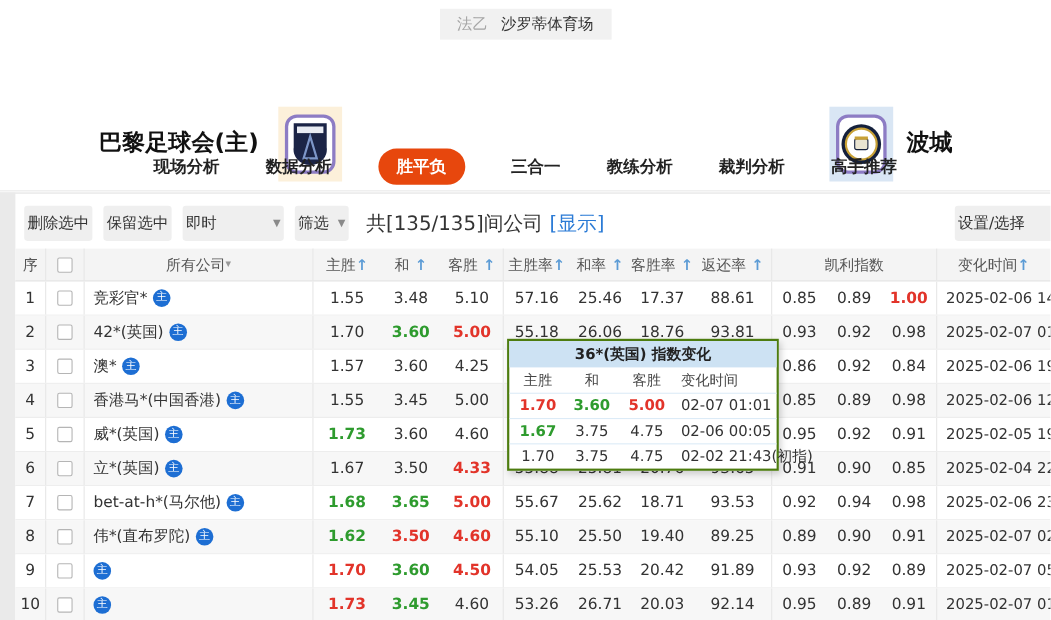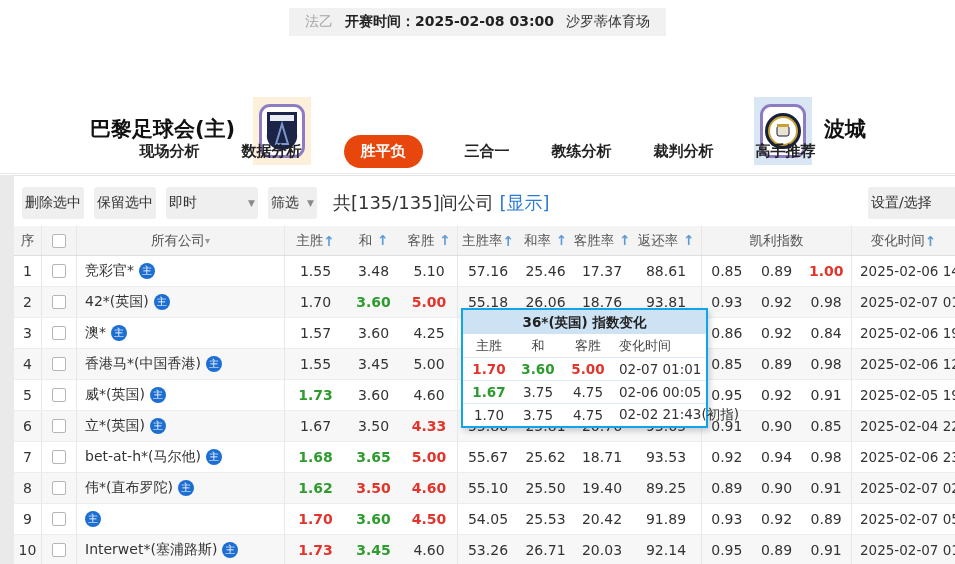--- a/index.html
+++ b/index.html
@@ -60,36 +60,35 @@
   .cell.company { justify-content:flex-start; padding-left:8px; gap:5px; white-space:nowrap; overflow:hidden; }
   .cell.time { justify-content:flex-start; padding-left:8px; font-size:13.5px; white-space:nowrap; }
   .kelly-group { display:grid; grid-template-columns:1fr 1fr 1fr; width:100%; }
   .checkbox { display:inline-block; width:14px; height:14px; border:1px solid #b5b5b5; border-radius:2px; background:#fff; cursor:pointer; }
   .badge { display:inline-block; min-width:16px; height:16px; border-radius:50%; background:#1d6ed3; color:#fff;
     font-size:10px; line-height:16px; text-align:center; flex:none; }
   .c-g { color:#2e9b2e; font-weight:bold; }
   .c-r { color:#e2342a; font-weight:bold; }
 
   
-  .tooltip { position:absolute; left:461px; top:308px; width:247px; background:#fff; border:2px solid #0ea5e9;
+  .tooltip { position:absolute; left:461px; top:308px; width:247px; background:#fff; border:2px solid #4d7c0f;
     box-shadow:2px 3px 6px rgba(0,0,0,.18); z-index:5; }
   .tt-title { background:#cde2f3; height:24px; line-height:24px; text-align:center; font-size:13.5px; font-weight:bold; color:#222; }
   .tt-grid { display:grid; grid-template-columns:52px 46px 54px 1fr; align-items:center; height:23px; font-size:13px; }
   .tt-head { color:#444; }
   .tt-row { border-top:1px solid #dcebf7; font-size:13.5px; color:#333; }
   .tt-cell { text-align:center; }
   .tt-cell.tt-time { text-align:left; padding-left:4px; white-space:nowrap; }
 </style>
 </head>
 <body>
 
 <div class="top-bar">
   <div class="top-bar-inner">
     <span class="league">法乙</span>
-    <span class="kickoff"><span>开赛时间：</span><span>2025-02-08 03:00</span></span>
     <span class="venue">沙罗蒂体育场</span>
   </div>
 </div>
 
 <div class="match-header">
   <div class="home-name">巴黎足球会(主)</div>
   <div class="logo-wrap home">
     <div class="logo-frame">
       <svg width="34" height="42" viewBox="0 0 34 42">
         <path d="M2 2 h30 v22 a15 14 0 0 1 -15 16 a15 14 0 0 1 -15 -16 z" fill="#1b2446"></path>
@@ -397,21 +396,20 @@
           </div>
         </div>
         <div class="cell bl time">2025-02-07 05:42</div>
       </div>
       <div class="trow grid-row zebra">
         <div class="cell">10</div>
         <div class="cell bl">
           <span class="checkbox"></span>
         </div>
         <div class="cell bl company">
-          <span>Interwet*(塞浦路斯)</span>
           <span class="badge">主</span>
         </div>
         <div class="cell bl c-r">1.73</div>
         <div class="cell c-g">3.45</div>
         <div class="cell">4.60</div>
         <div class="cell bl">53.26</div>
         <div class="cell">26.71</div>
         <div class="cell">20.03</div>
         <div class="cell">92.14</div>
         <div class="cell bl">

